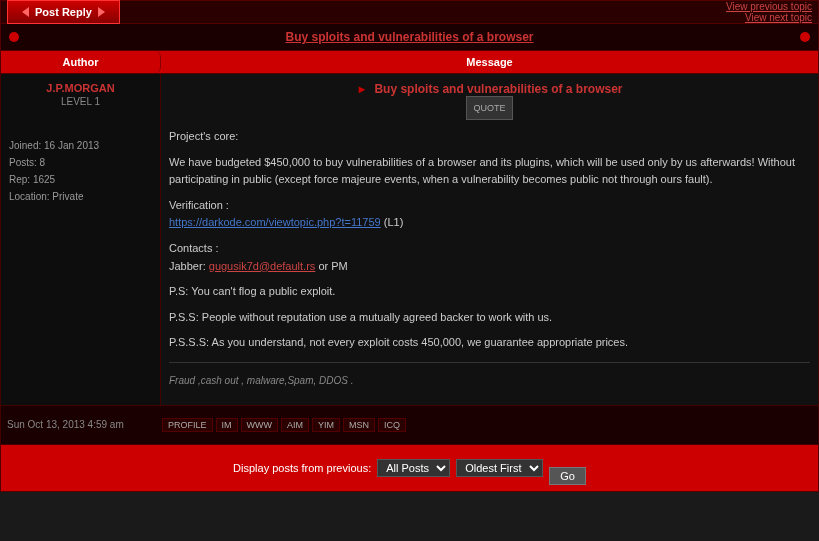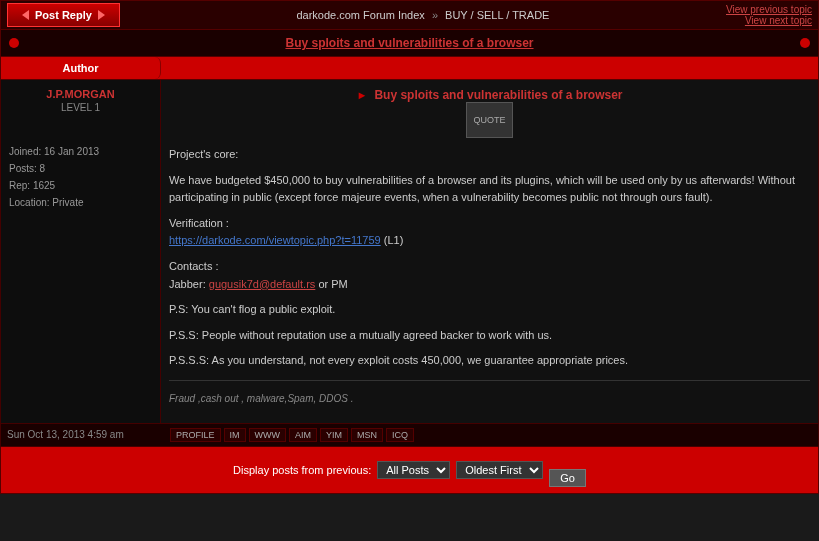--- a/index.html
+++ b/index.html
@@ -12,21 +12,21 @@
     }
 
     
     .top-bar {
       background: #2a0000;
       border: 1px solid #550000;
       display: flex;
       align-items: center;
       justify-content: space-between;
       padding: 4px 6px;
-      height: 30px;
+      height: 24px;
     }
     .post-reply-btn {
       background: linear-gradient(to bottom, #cc0000, #880000);
       border: 1px solid #ff3333;
       color: #ffffff;
       font-size: 11px;
       font-weight: bold;
       padding: 5px 14px;
       cursor: pointer;
       display: flex;
@@ -184,21 +184,21 @@
     .post-title-text {
       color: #cc3333;
       font-weight: bold;
       font-size: 12px;
     }
     .quote-btn {
       background: #333333;
       border: 1px solid #555555;
       color: #aaaaaa;
       font-size: 9px;
-      padding: 12px 6px;
+      padding: 6px 6px;
       cursor: pointer;
     }
 
     .post-body {
       color: #cccccc;
       font-size: 11px;
       line-height: 1.6;
     }
     .post-body p {
       margin-bottom: 8px;
@@ -221,22 +221,21 @@
       font-style: italic;
     }
 
     
     .post-timestamp-row {
       background: #1a0000;
       border: 1px solid #440000;
       border-top: none;
       display: flex;
       align-items: center;
-      padding: 4px 6px;
-      gap: 8px;
+      padding: 12px 6px;
     }
     .post-timestamp {
       color: #888888;
       font-size: 10px;
       min-width: 155px;
     }
     .profile-links {
       display: flex;
       gap: 3px;
       flex-wrap: wrap;
@@ -285,39 +284,35 @@
   </style>
 </head>
 <body>
 
 <div class="top-bar">
   <button class="post-reply-btn">
     <span class="btn-arrow-left"></span>
     <span>Post Reply</span>
     <span class="btn-arrow-right"></span>
   </button>
-  <div class="forum-nav-center">
-    <a href="#">darkode.com Forum Index</a>
-    <span class="separator">»</span>
-    <a href="#">BUY / SELL / TRADE</a>
-  </div>
   <div class="top-right-links">
     <a href="#">View previous topic</a>
     <a href="#">View next topic</a>
   </div>
 </div>
 
 <div class="topic-title-bar">
   <span class="dot-left"></span>
   <a href="#">Buy sploits and vulnerabilities of a browser</a>
   <span class="dot-right"></span>
 </div>
 
 <div class="table-headers">
   <div class="th-author">Author</div>
+  <div class="th-message">Message</div>
 </div>
 
 <div class="post-row">
 
   <div class="post-author-col">
     <a href="#" class="author-name">J.P.MORGAN</a>
     <div class="author-level">LEVEL 1</div>
     <div class="author-info">
       <div>Joined: 16 Jan 2013</div>
       <div>Posts: 8</div>

